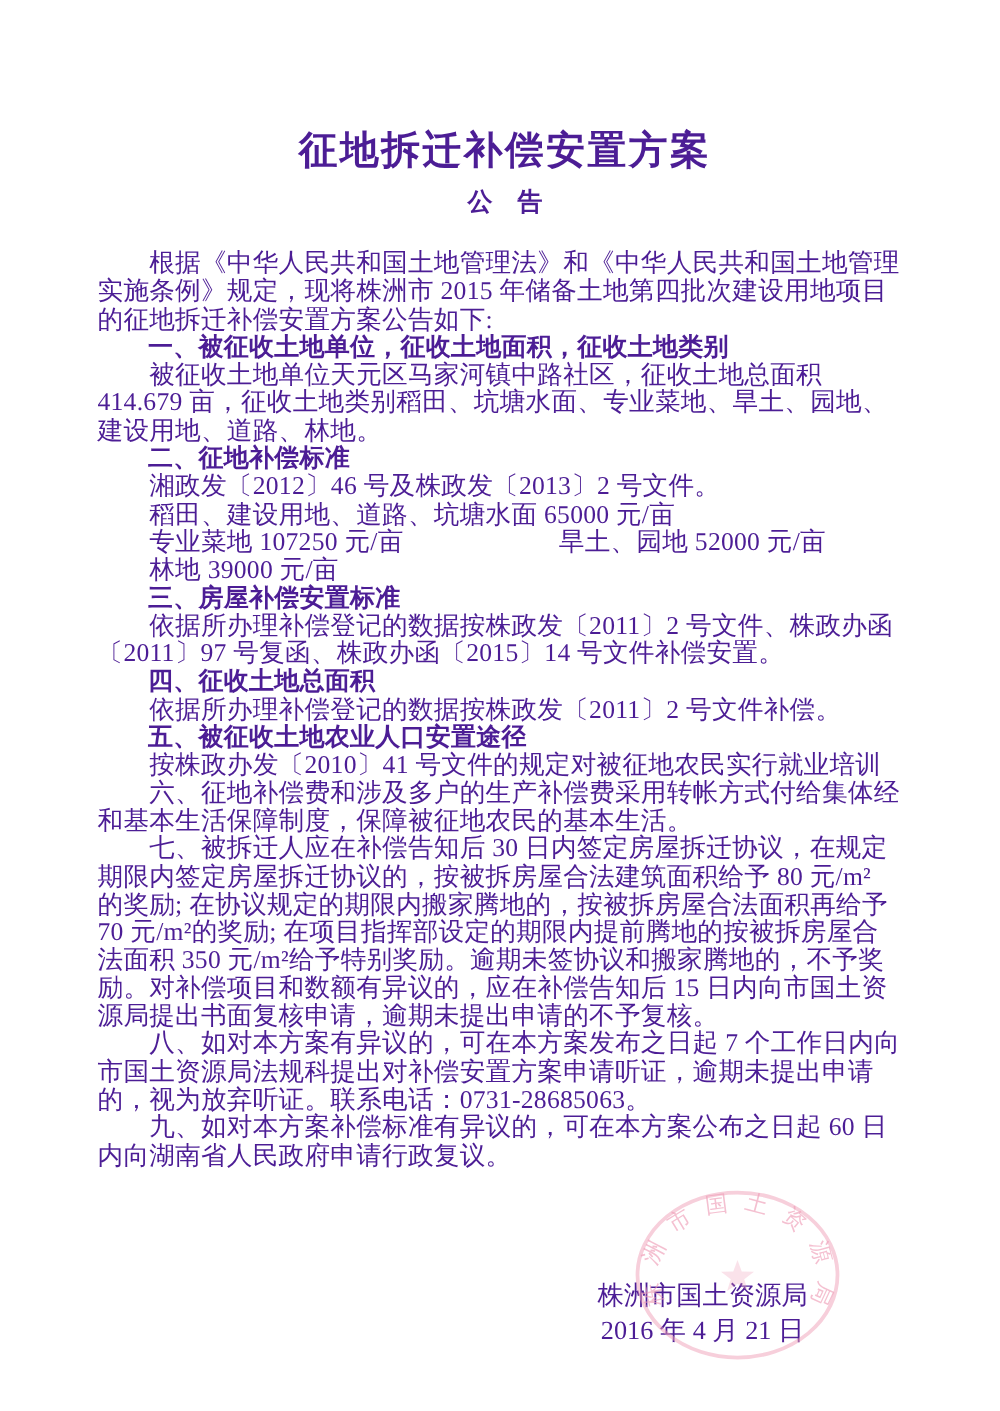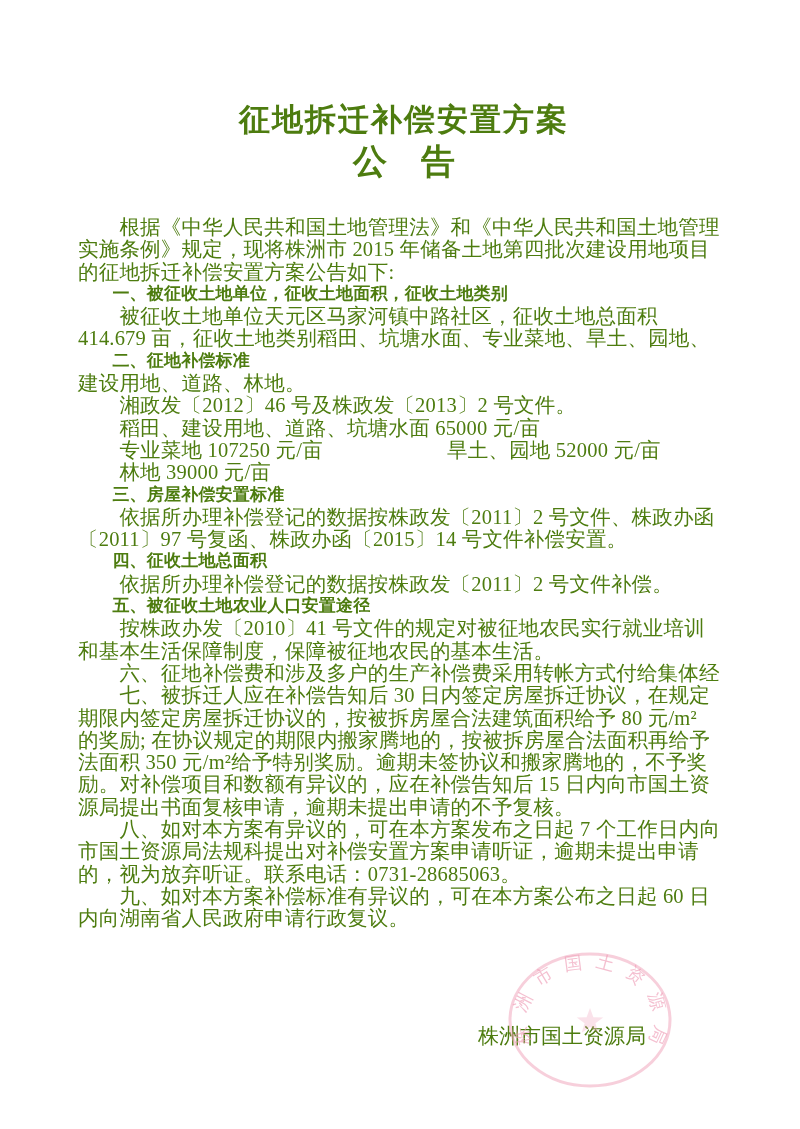--- a/index.html
+++ b/index.html
@@ -2,53 +2,53 @@
 <html><head>
 <meta charset="utf-8">
 <style>
   html,body{margin:0;padding:0;background:#ffffff;}
   .page{
     position:relative;
     width:800px;height:1129px;
     background:#ffffff;
     box-sizing:border-box;
     padding:101px 70px 0 78px;
-    color:#4d7c0f;
+    color:#4c1d95;
     overflow:hidden;
     font-family:"Liberation Serif","DejaVu Serif",serif;
   }
   .title{
     margin:0;
     text-align:center;
     font-family:"Liberation Serif","DejaVu Serif",serif;
     font-weight:bold;
     font-size:31px;
     line-height:38px;
     letter-spacing:2px;
   }
   .subtitle{
     margin:7px 0 0 0;
     text-align:center;
     font-family:"Liberation Serif","DejaVu Serif",serif;
     font-weight:bold;
-    font-size:34px;
+    font-size:20px;
     line-height:32px;
   }
-  .doc-body{margin-top:38px;}
+  .doc-body{margin-top:22px;}
   .line{
     white-space:pre;
     font-size:20.5px;
     line-height:22.3px;
     height:22.3px;
     letter-spacing:0.2px;
   }
   .line.bold{
     font-weight:bold;
     font-family:"Liberation Sans","DejaVu Sans",sans-serif;
-    font-size:17px;
+    font-size:20px;
   }
   .signature{
     position:absolute;
     top:1022px;
     left:452px;
     width:220px;
     text-align:center;
     font-size:21px;
     line-height:28px;
   }
@@ -67,50 +67,52 @@
   <h1 class="title">征地拆迁补偿安置方案</h1>
   <h2 class="subtitle">公　告</h2>
 
   <div class="doc-body">
       <div class="line">　　根据《中华人民共和国土地管理法》和《中华人民共和国土地管理</div>
       <div class="line">实施条例》规定，现将株洲市 2015 年储备土地第四批次建设用地项目</div>
       <div class="line">的征地拆迁补偿安置方案公告如下:</div>
       <div class="line bold">　　一、被征收土地单位，征收土地面积，征收土地类别</div>
       <div class="line">　　被征收土地单位天元区马家河镇中路社区，征收土地总面积</div>
       <div class="line">414.679 亩，征收土地类别稻田、坑塘水面、专业菜地、旱土、园地、</div>
+      <div class="line">建设用地、道路、林地。</div>
       <div class="line bold">　　二、征地补偿标准</div>
-      <div class="line">建设用地、道路、林地。</div>
       <div class="line">　　湘政发〔2012〕46 号及株政发〔2013〕2 号文件。</div>
       <div class="line">　　稻田、建设用地、道路、坑塘水面 65000 元/亩</div>
       <div class="line">　　专业菜地 107250 元/亩　　　　　　旱土、园地 52000 元/亩</div>
       <div class="line">　　林地 39000 元/亩</div>
       <div class="line bold">　　三、房屋补偿安置标准</div>
       <div class="line">　　依据所办理补偿登记的数据按株政发〔2011〕2 号文件、株政办函</div>
       <div class="line">〔2011〕97 号复函、株政办函〔2015〕14 号文件补偿安置。</div>
       <div class="line bold">　　四、征收土地总面积</div>
       <div class="line">　　依据所办理补偿登记的数据按株政发〔2011〕2 号文件补偿。</div>
       <div class="line bold">　　五、被征收土地农业人口安置途径</div>
       <div class="line">　　按株政办发〔2010〕41 号文件的规定对被征地农民实行就业培训</div>
+      <div class="line">　　六、征地补偿费和涉及多户的生产补偿费采用转帐方式付给集体经</div>
       <div class="line">和基本生活保障制度，保障被征地农民的基本生活。</div>
-      <div class="line">　　六、征地补偿费和涉及多户的生产补偿费采用转帐方式付给集体经</div>
       <div class="line">　　七、被拆迁人应在补偿告知后 30 日内签定房屋拆迁协议，在规定</div>
       <div class="line">期限内签定房屋拆迁协议的，按被拆房屋合法建筑面积给予 80 元/m²</div>
       <div class="line">的奖励; 在协议规定的期限内搬家腾地的，按被拆房屋合法面积再给予</div>
+      <div class="line">70 元/m²的奖励; 在项目指挥部设定的期限内提前腾地的按被拆房屋合</div>
       <div class="line">法面积 350 元/m²给予特别奖励。逾期未签协议和搬家腾地的，不予奖</div>
       <div class="line">励。对补偿项目和数额有异议的，应在补偿告知后 15 日内向市国土资</div>
       <div class="line">源局提出书面复核申请，逾期未提出申请的不予复核。</div>
       <div class="line">　　八、如对本方案有异议的，可在本方案发布之日起 7 个工作日内向</div>
       <div class="line">市国土资源局法规科提出对补偿安置方案申请听证，逾期未提出申请</div>
       <div class="line">的，视为放弃听证。联系电话：0731-28685063。</div>
       <div class="line">　　九、如对本方案补偿标准有异议的，可在本方案公布之日起 60 日</div>
       <div class="line">内向湖南省人民政府申请行政复议。</div>
     </div>
 
   <div class="signature">
     <div>株洲市国土资源局</div>
+    <div>2016 年 4 月 21 日</div>
   </div>
 
   <svg class="seal" width="180" height="152" viewBox="0 0 180 152">
     <ellipse cx="90" cy="74" rx="80" ry="66" fill="none" stroke-width="3" opacity="0.5" stroke="#ef9fb8"></ellipse>
     <path id="sealArc" d="M 34.6,100 A 64,52 0 1 1 145.4,100" fill="none"></path>
     <text font-size="18" opacity="0.65" letter-spacing="12" font-family="Liberation Serif, DejaVu Serif, serif" fill="#ef9fb8">
       <textPath href="#sealArc" startOffset="4">株洲市国土资源局</textPath>
     </text>
     <path d="M90,62 L93.4,71.2 L103.2,71.4 L95.4,77.3 L98.3,86.7 L90,81 L81.7,86.7 L84.6,77.3 L76.8,71.4 L86.6,71.2 Z" opacity="0.3" fill="#ef9fb8"></path>
   </svg>

